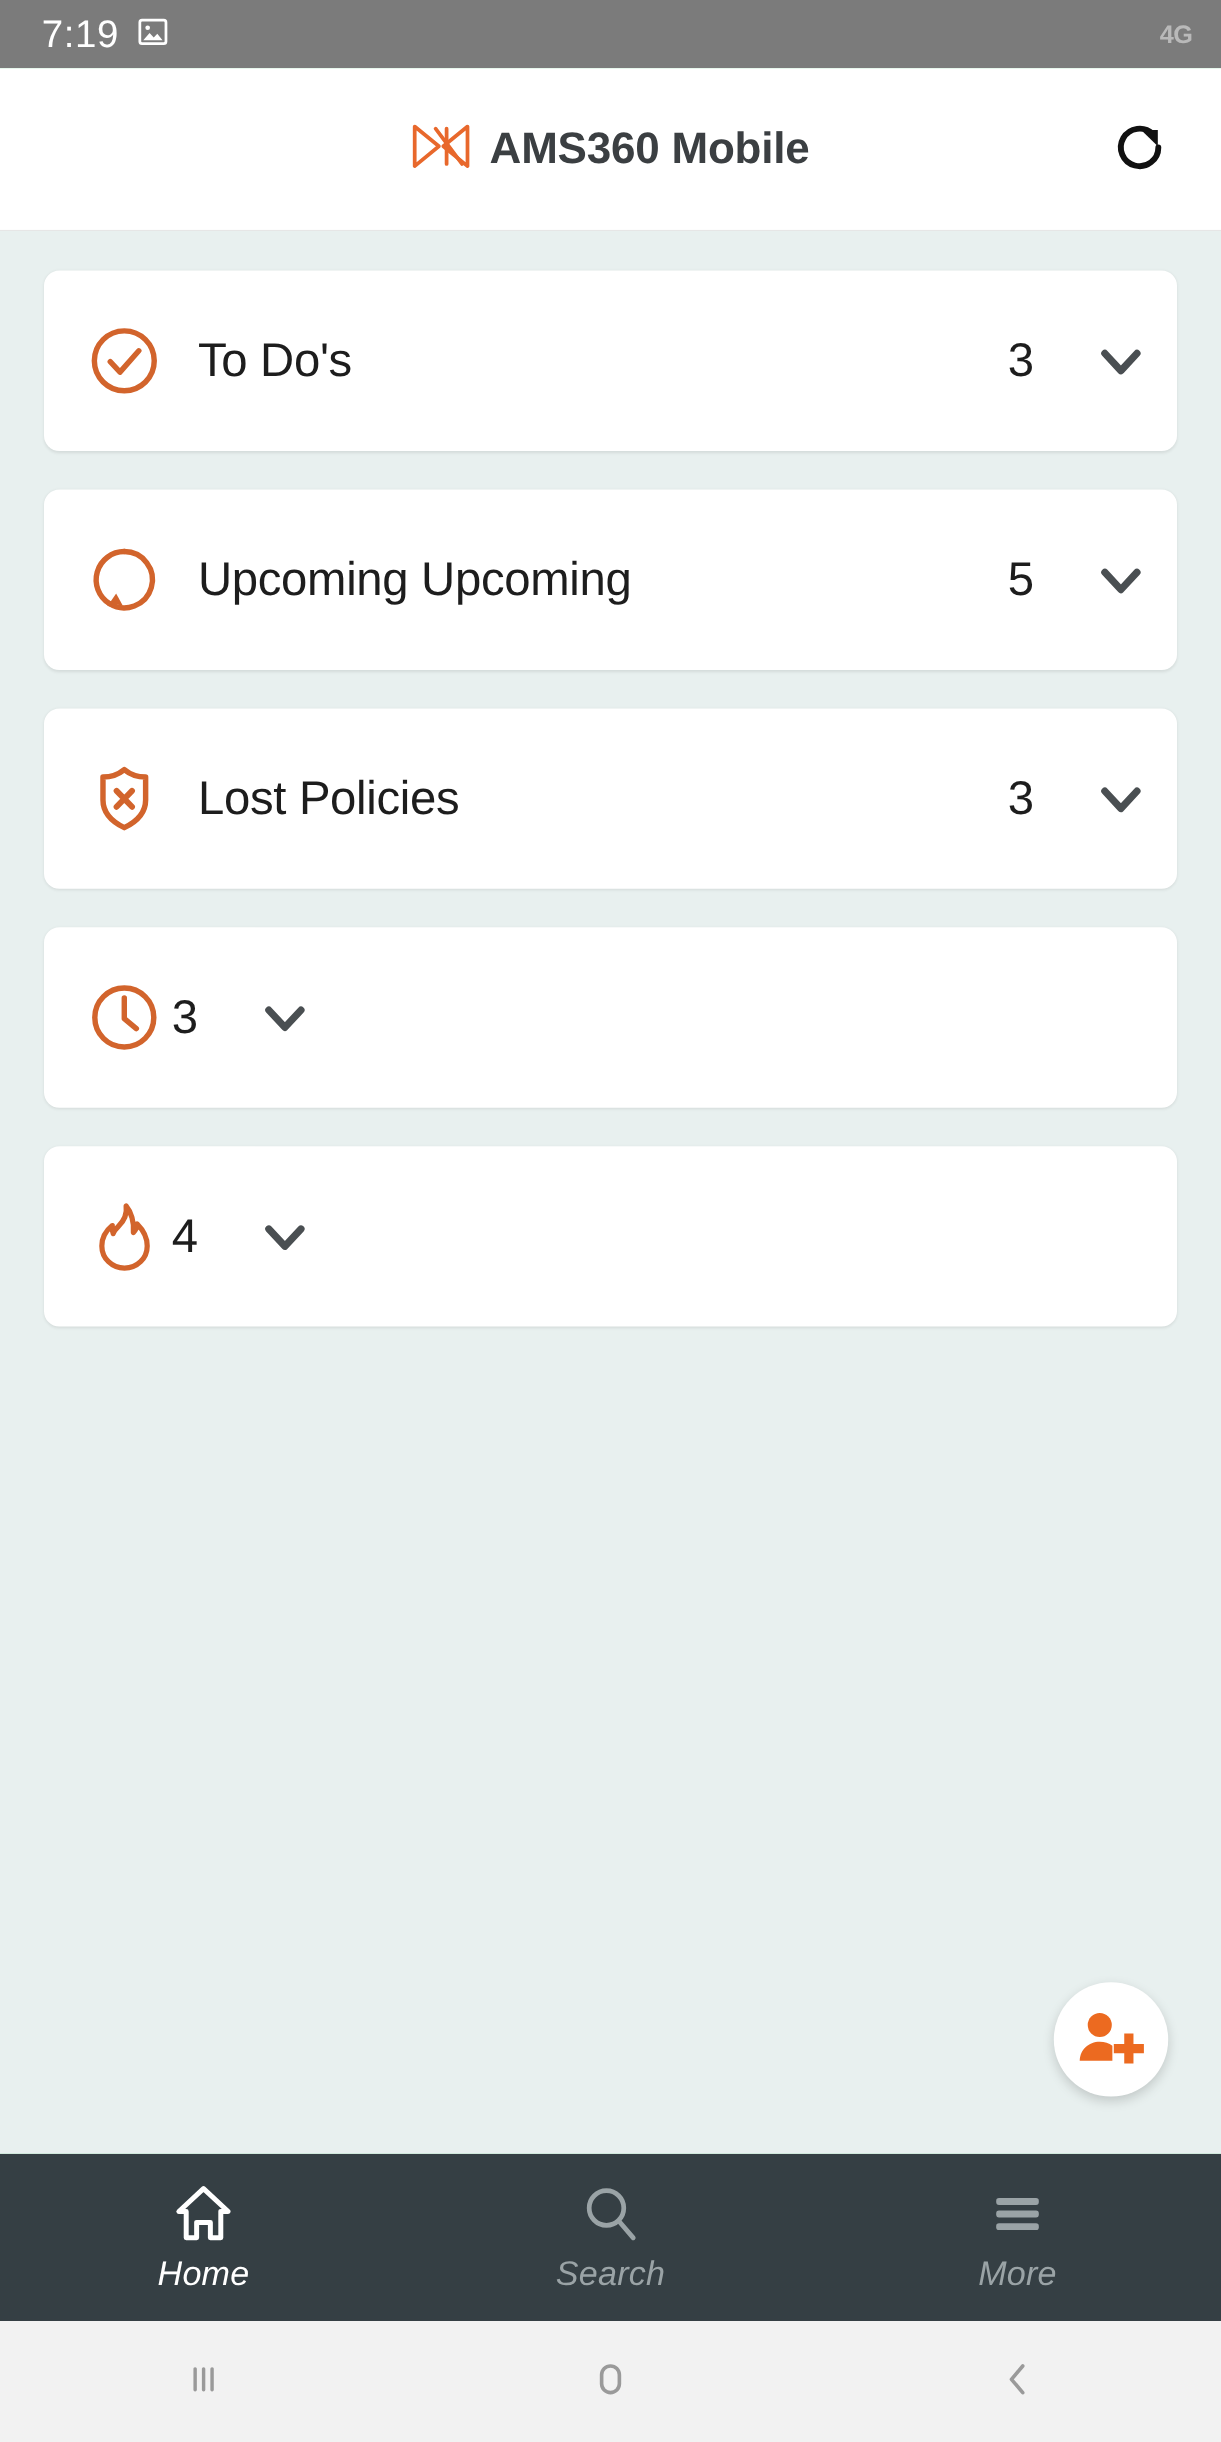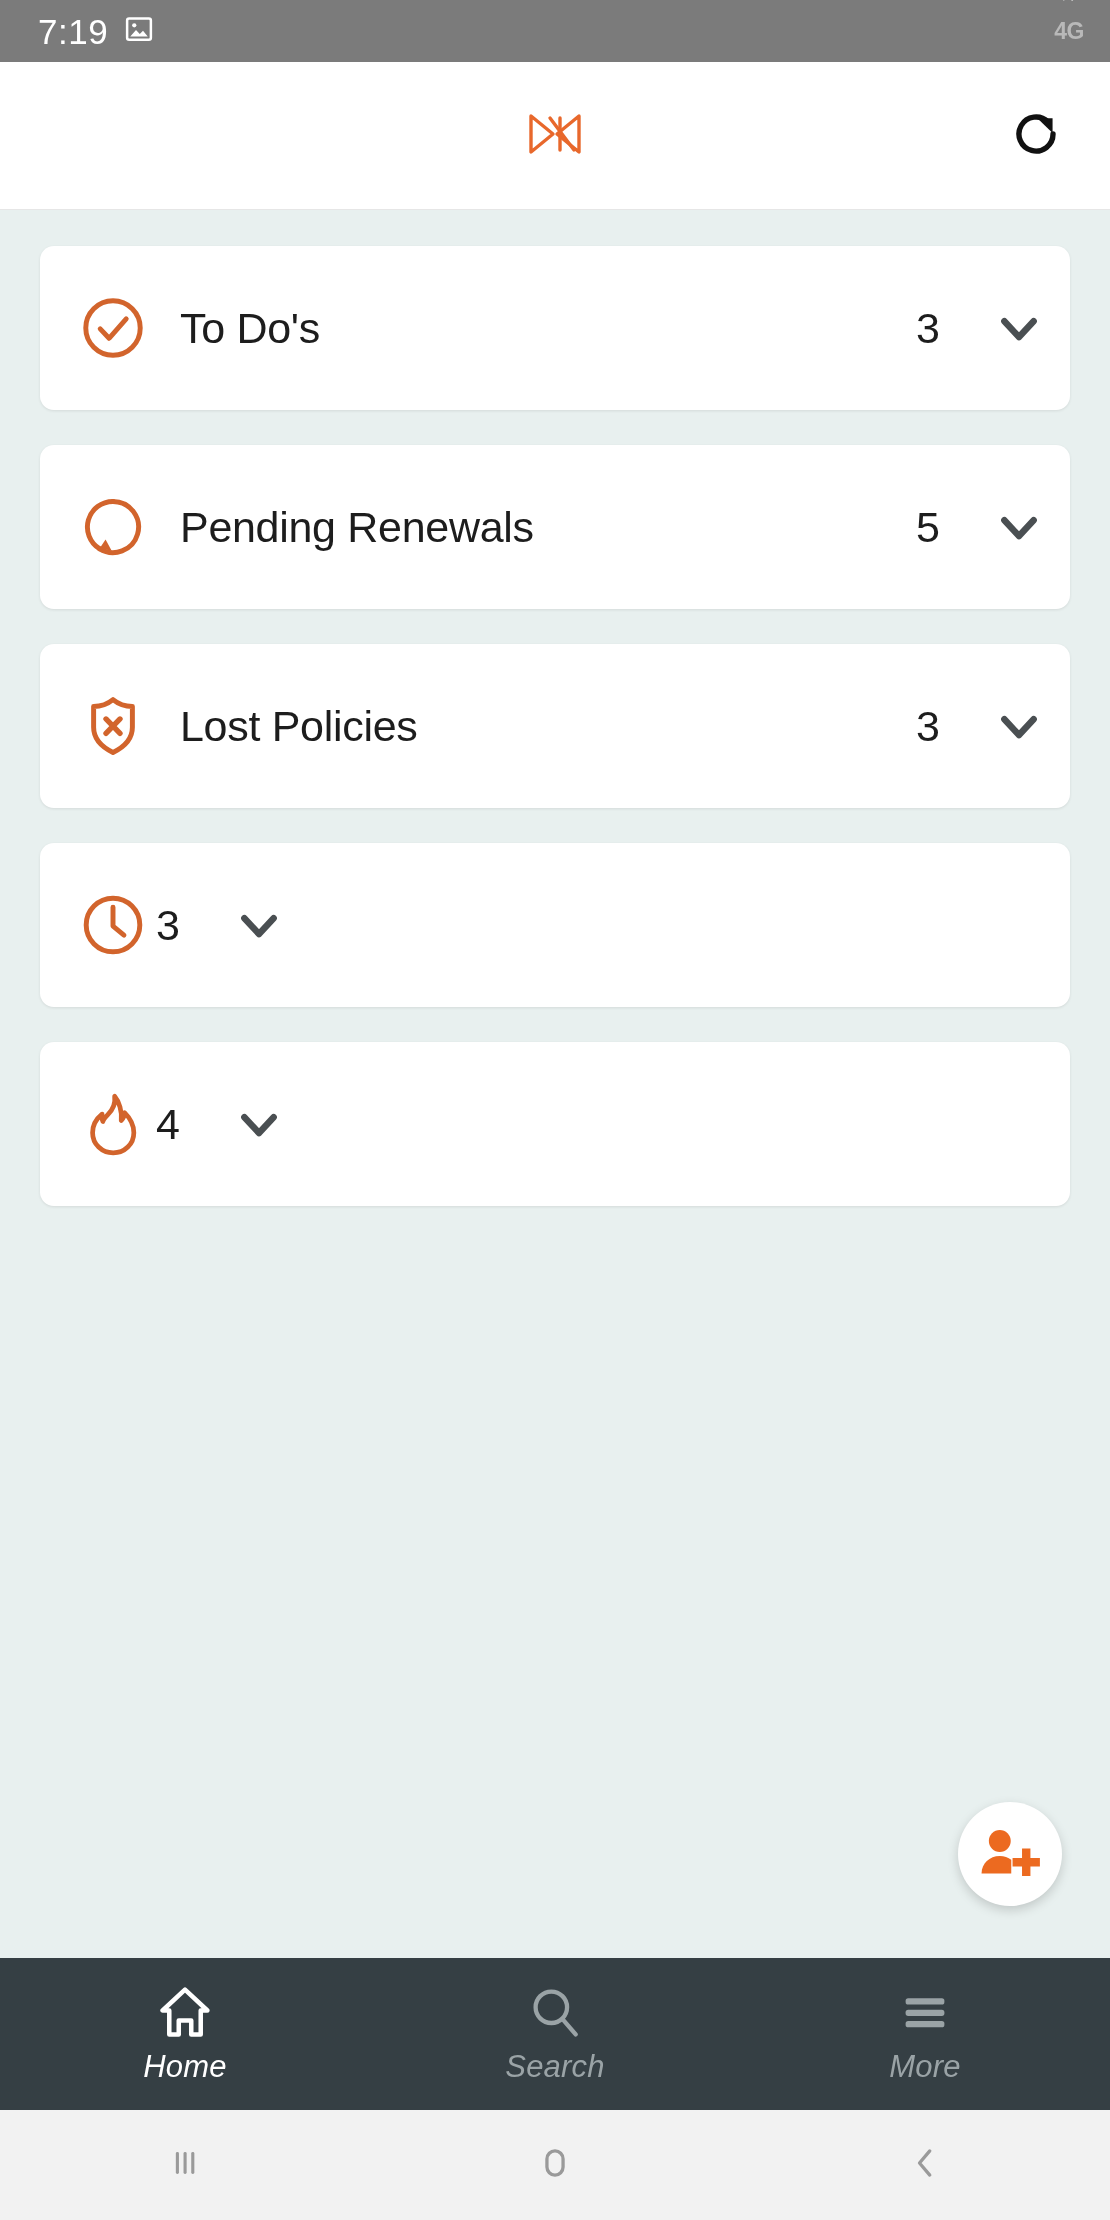--- a/index.html
+++ b/index.html
@@ -273,20 +273,21 @@
   <div class="app-header">
     <div class="brand">
       <span>
         <svg width="54" height="44" viewBox="0 0 54 44">
           <path d="M3 4 L25 22 L3 40 Z" fill="none" stroke="#e8682c" stroke-width="3.4" stroke-linejoin="round"></path>
           <path d="M51 4 L29 22 L51 40 Z" fill="none" stroke="#e8682c" stroke-width="3.4" stroke-linejoin="round"></path>
           <path d="M22 6 L46 38" stroke="#e8682c" stroke-width="3.4" stroke-linecap="round"></path>
           <path d="M32 6 L32 38" stroke="#e8682c" stroke-width="3.4" stroke-linecap="round"></path>
         </svg>
       </span>
+      <span class="brand-title">AMS360 Mobile</span>
     </div>
     <button class="refresh-btn">
       <span>
         <svg width="56" height="56" viewBox="0 0 24 24">
           <path d="M19.3 12a7.3 7.3 0 1 1-2.15-5.17" fill="none" stroke="#111111" stroke-width="2.3" stroke-linecap="round"></path>
           <path d="M12.6 5.2h6.5v6.4z" fill="#111111"></path>
         </svg>
       </span>
     </button>
   </div>
@@ -311,21 +312,21 @@
       </div>
 
       <div class="card">
         <span class="card-icon">
           <svg width="66" height="66" viewBox="0 0 32 32">
             <path d="M16 3.6a12.4 12.4 0 1 1-6.6 22.9" fill="none" stroke="#d2642c" stroke-width="2.4" stroke-linecap="round"></path>
             <path d="M16 3.6a12.4 12.4 0 0 0-6.6 22.9" fill="none" stroke="#d2642c" stroke-width="2.4" stroke-linecap="round"></path>
             <path d="M9.4 26.5l5.9.9-2.9-5.3z" fill="#d2642c"></path>
           </svg>
         </span>
-        <span class="card-label">Pending Renewals</span>
+        <span class="card-label">Upcoming Upcoming</span>
         <span class="card-count">5</span>
         <span class="chevron">
           <svg width="54" height="54" viewBox="0 0 24 24">
             <path d="M5.5 9l6.5 7 6.5-7" fill="none" stroke="#4a4f52" stroke-width="2.9" stroke-linecap="round" stroke-linejoin="round"></path>
           </svg>
         </span>
       </div>
 
       <div class="card">
         <span class="card-icon">

